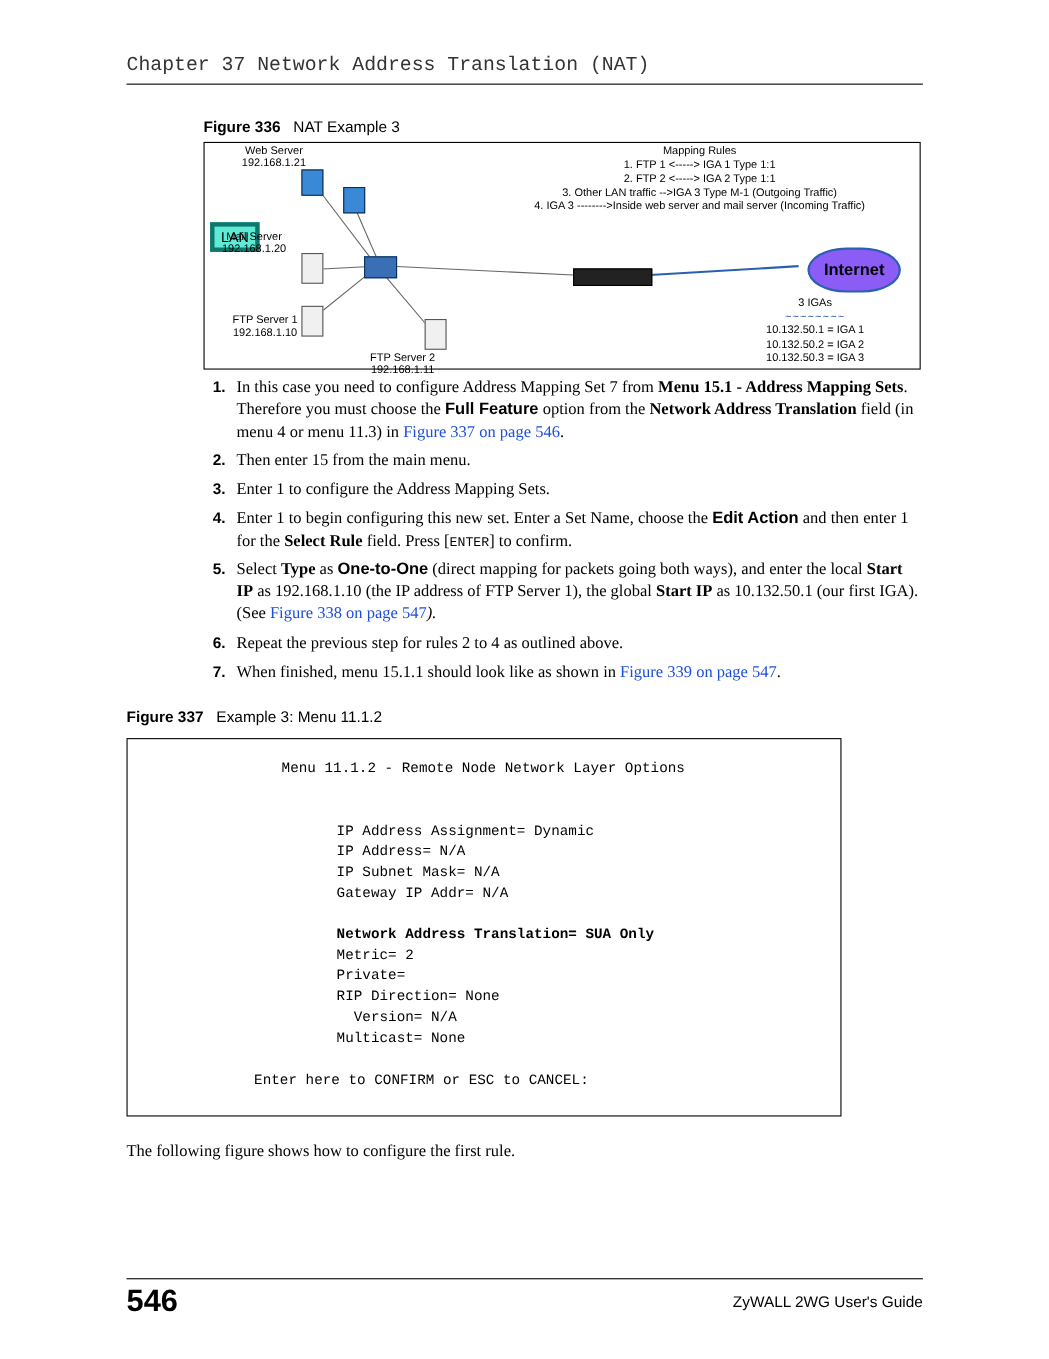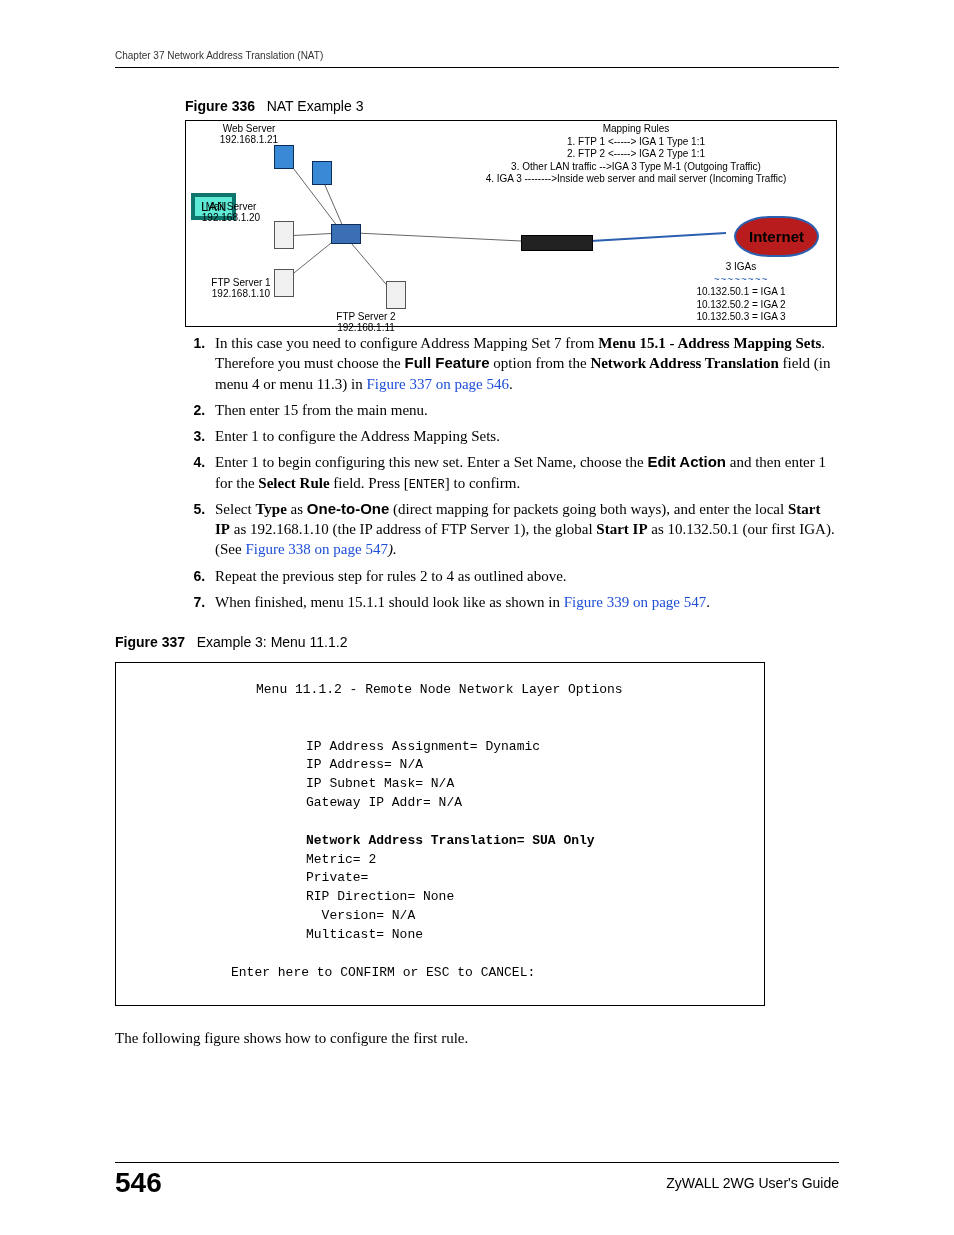--- a/index.html
+++ b/index.html
@@ -1,24 +1,24 @@
 <!DOCTYPE html>
 <html><head>
 <meta charset="utf-8">
 <style>
   html,body{margin:0;padding:0;background:#fff;font-family:"Times New Roman",Times,serif;color:#000}
   .page{width:954px;height:1235px;position:relative;box-sizing:border-box;padding:50px 115px 0 115px}
-  .running-head{font-size:10px;color:#333;margin-bottom:6px;font-family:Liberation Sans, sans-serif}
+  .running-head{font-size:18px;color:#333;margin-bottom:6px;font-family:Liberation Mono, monospace}
   .head-rule{border:0;border-top:1px solid #000;margin:0 0 30px 0}
   .fig-caption{font-size:14px;font-family:Arial,Helvetica,sans-serif;margin:0 0 6px 70px}
   .fig-caption b{font-weight:bold}
   .diagram{margin-left:70px;border:1px solid #000;width:650px;height:205px;position:relative;font-family:Arial,Helvetica,sans-serif;font-size:10px}
   .node-label{position:absolute;text-align:center;line-height:1.1}
   .lan-box{position:absolute;border:4px solid #0f766e;padding:2px 6px;font-weight:normal;font-size:13px;background:#5eead4}
-  .internet-cloud{position:absolute;border:2px solid #2b5fb0;border-radius:50%/60%;padding:10px 13px;font-weight:bold;font-size:15px;background:#b91c1c}
+  .internet-cloud{position:absolute;border:2px solid #2b5fb0;border-radius:50%/60%;padding:10px 13px;font-weight:bold;font-size:15px;background:#8b5cf6}
   .rules{position:absolute;left:260px;top:2px;width:380px;text-align:center;font-size:10px;line-height:1.25}
   .rules b{font-weight:normal}
   .iga-block{position:absolute;left:475px;top:140px;font-size:10px;line-height:1.25;text-align:center;width:160px}
   .dev{position:absolute;width:18px;height:22px;background:#3a89d6;border:1px solid #0a2d57}
   .svr{position:absolute;width:18px;height:26px;background:#f0f0f0;border:1px solid #555}
   .switch{position:absolute;width:28px;height:18px;background:#3a6fb5;border:1px solid #0a2d57}
   .router{position:absolute;width:70px;height:14px;background:#222;border:1px solid #000}
   svg.wires{position:absolute;left:0;top:0;width:650px;height:205px;pointer-events:none}
   ol.steps{margin:6px 0 0 70px;padding-left:24px;font-size:15px;line-height:1.35}
   ol.steps>li{margin-bottom:6px;padding-left:6px}

